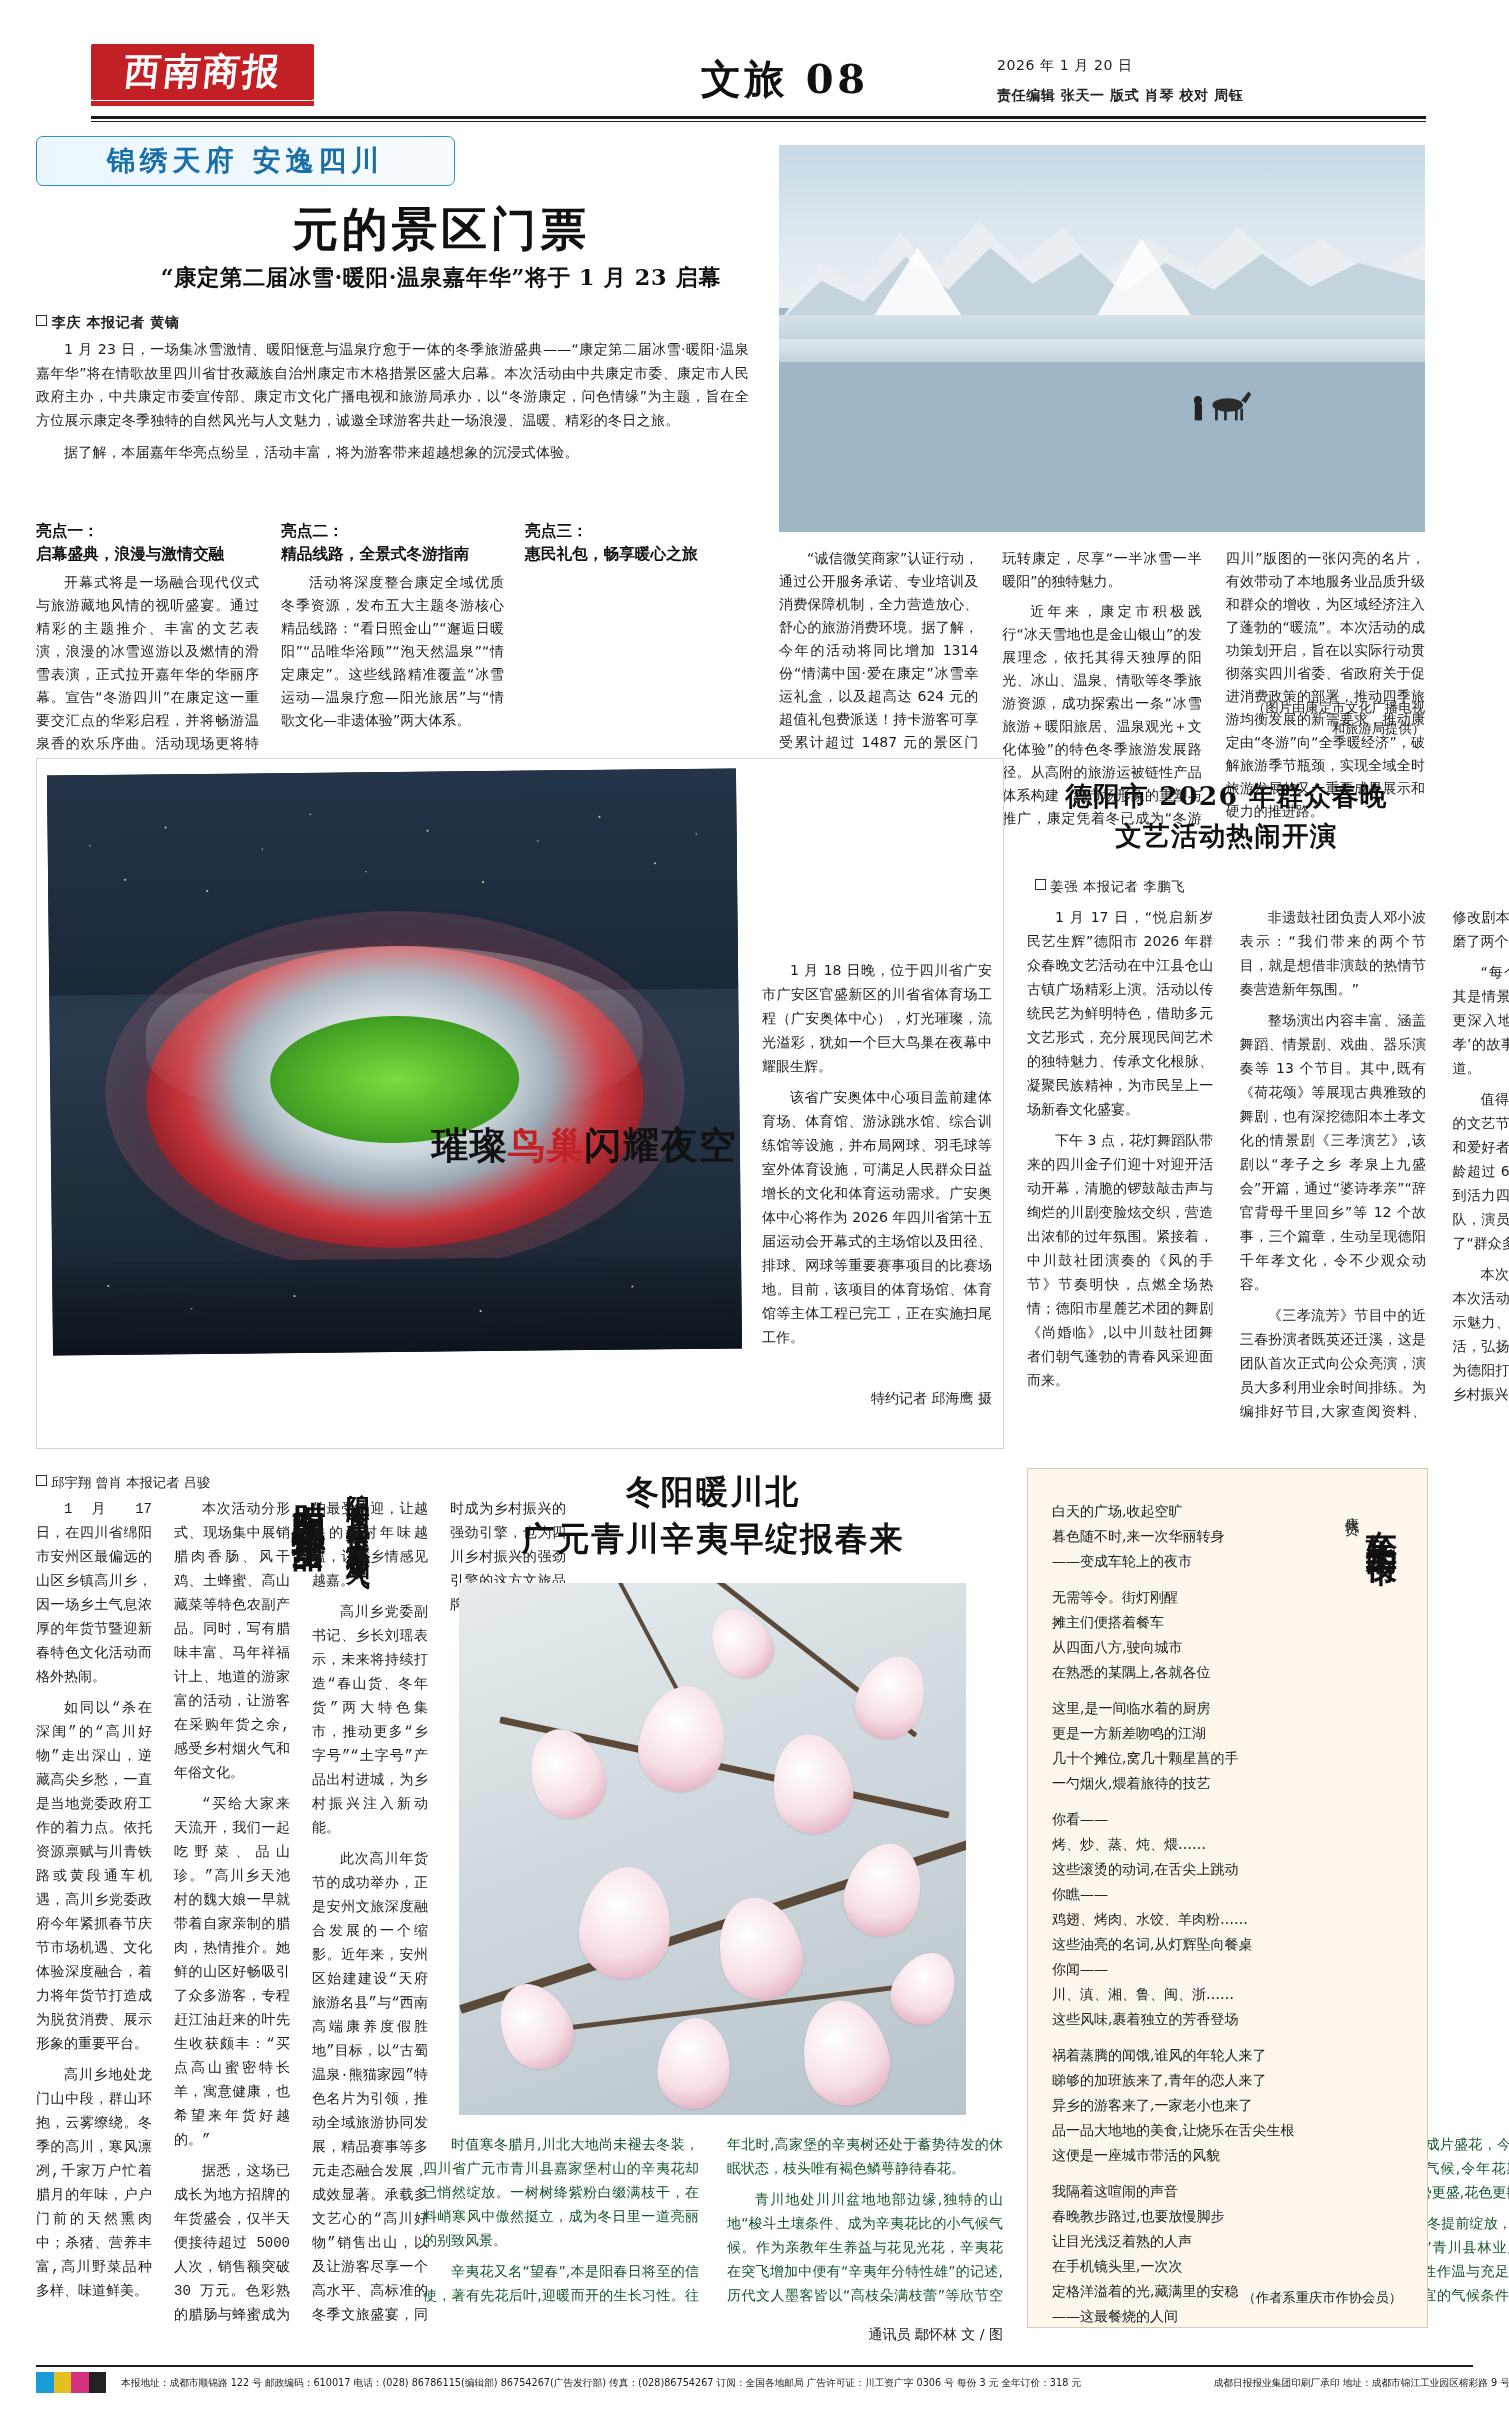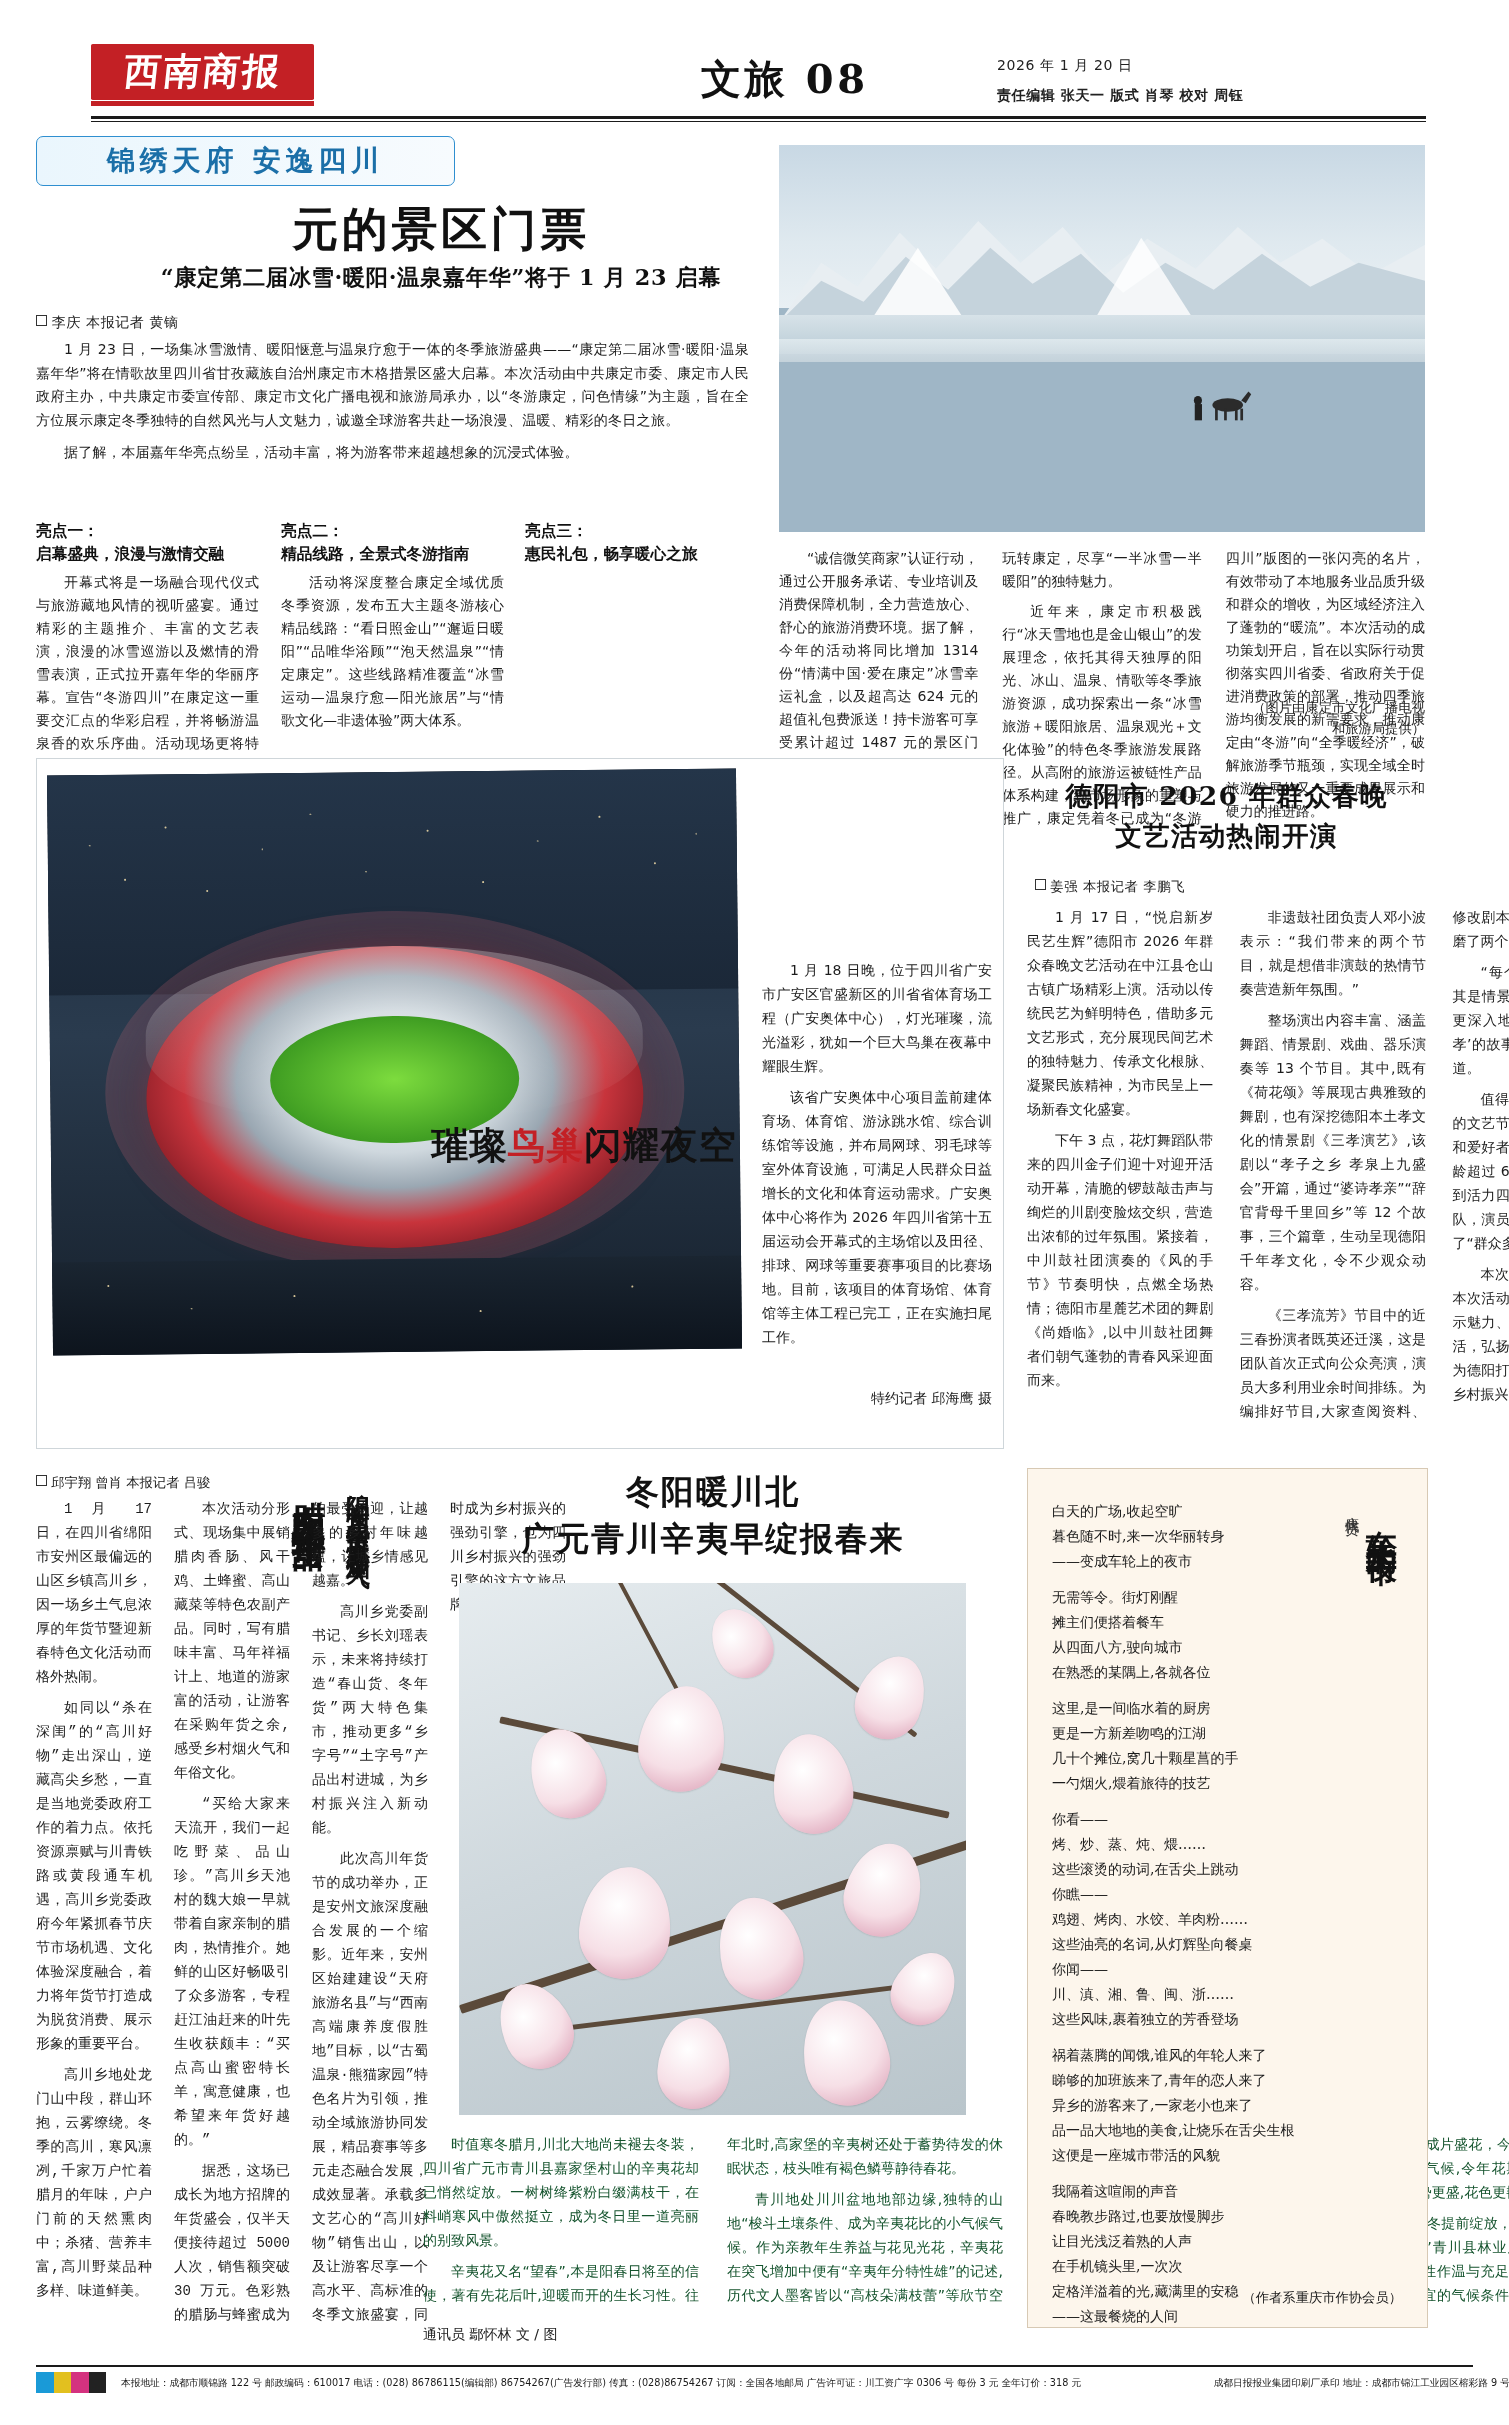--- a/index.html
+++ b/index.html
@@ -62,21 +62,21 @@
     font-size:46px;font-weight:bold;letter-spacing:3.6px;color:#111;
   }
   .lead-sub{
     position:absolute;left:109px;top:263px;width:664px;
     text-align:center;
     font-family:"DejaVu Serif","Liberation Serif",serif;
     font-size:22.3px;font-weight:bold;letter-spacing:0.6px;color:#111;
   }
   .lead-byline{
     position:absolute;left:36px;top:314px;width:713px;
-    font-size:14px;color:#222;letter-spacing:0.6px;
+    font-size:14px;color:#222;letter-spacing:0.6px;font-weight:bold;
   }
   .lead-byline .sq{display:inline-block;width:9px;height:9px;border:1.2px solid #333;margin-right:4.8px;vertical-align:1.2px;}
 
   .lead-body{
     position:absolute;left:36px;top:338px;width:713px;
     font-size:14px;line-height:23.6px;text-align:justify;
     color:#1c1c1c;letter-spacing:0.3px;
   }
   .lead-body p{margin:0 0 8.5px 0;text-indent:2em;}
 
@@ -238,21 +238,21 @@
   .bp-flower{position:absolute;border-radius:50% 50% 50% 50%/60% 60% 40% 40%;
     background:radial-gradient(circle at 40% 35%,#ffffff,#f6dfe6 55%,#d99bb2 100%);
     box-shadow:0 0.6px 1.8px rgba(0,0,0,.15);}
   .sec5-body{
     position:absolute;left:0;top:664px;width:580px;height:199px;
     font-size:14px;line-height:24px;text-align:justify;color:#14532d;
     column-count:2;column-gap:28px;
   }
   .sec5-body p{margin:0 0 7.2px 0;text-indent:2em;}
   .sec5-credit{
-    position:absolute;left:0;top:858px;width:580px;
+    position:absolute;left:0;top:858px;width:580px;text-align:right;
     font-size:14px;color:#222;
   }
 
   
   .sec6{
     position:absolute;left:1027px;top:1468px;width:399px;height:858px;
     border:1.8px solid #d7c9b4;background:#fdf6ec;
   }
   .sec6-title{
     position:absolute;right:24px;top:36px;

